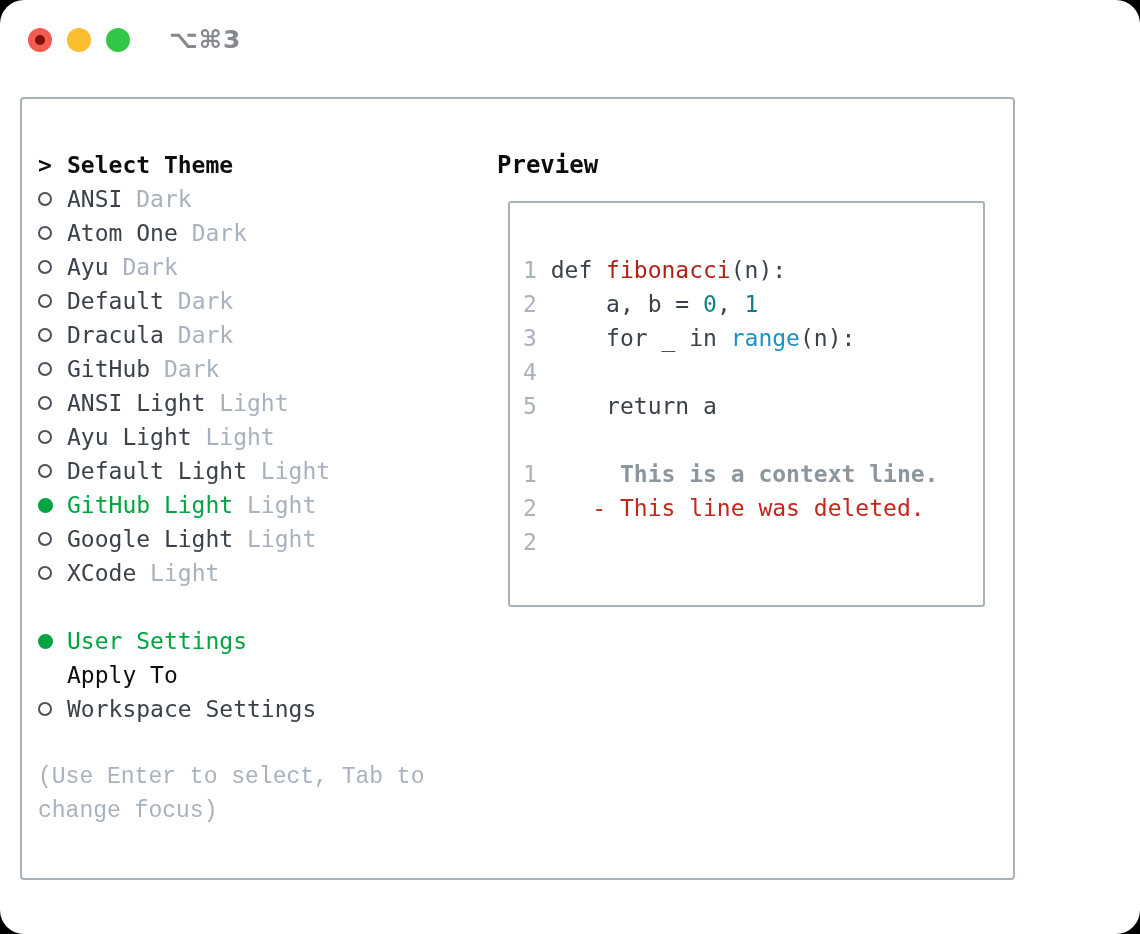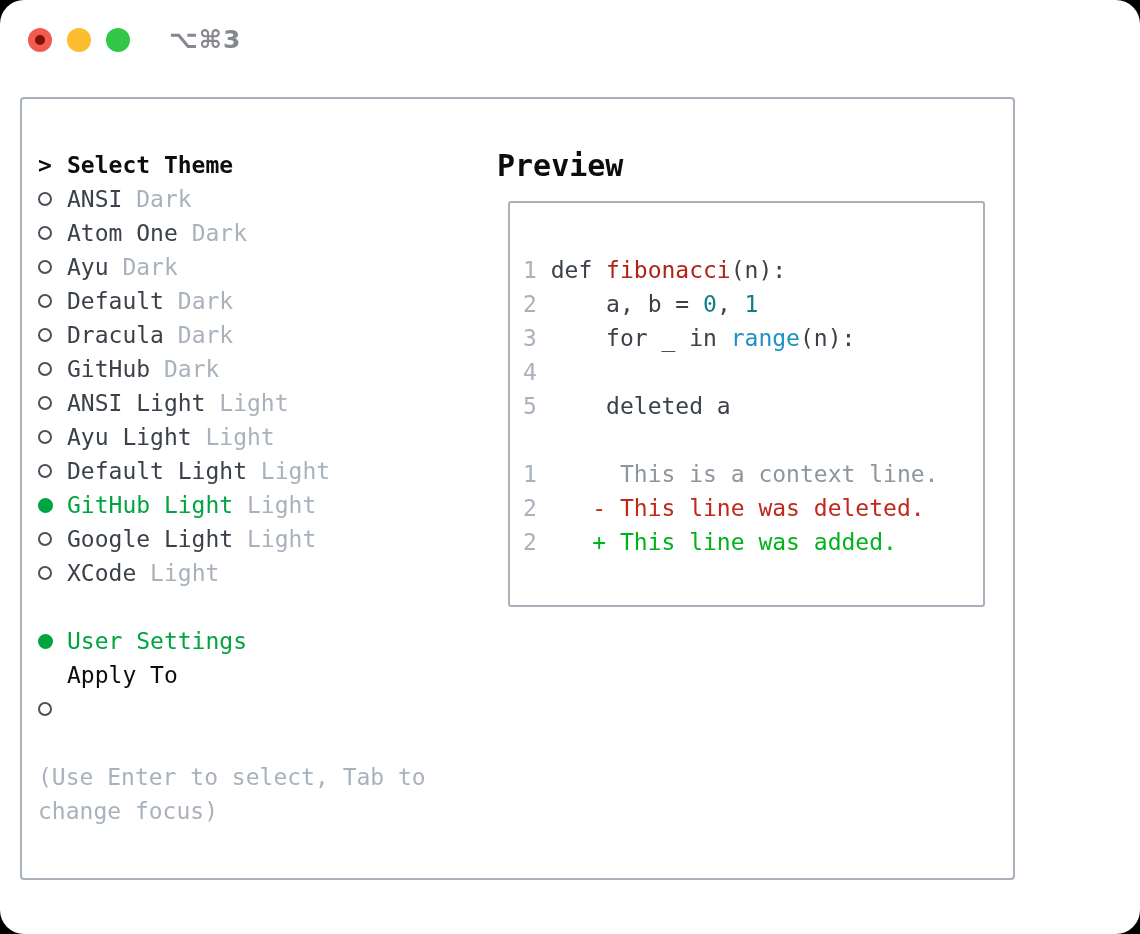--- a/index.html
+++ b/index.html
@@ -41,35 +41,35 @@
   .row{display:flex;align-items:center;height:34px;white-space:pre;}
   .marker{width:29px;flex:none;display:flex;align-items:center;}
   .arrow{font-weight:bold;color:var(--ink);}
   .radio{width:14px;height:14px;box-sizing:border-box;border:2px solid #4a515a;border-radius:50%;}
   .radio.on{width:15px;height:15px;border:none;background:var(--green);}
   .t-head{color:var(--ink);font-weight:bold;}
   .t-sub{color:var(--ink);}
   .t-name{color:var(--item);}
   .t-green{color:var(--green);}
   .t-dim{color:var(--muted);}
-  .help{color:var(--muted);}
+  .help{color:var(--muted);font-family:Liberation Mono, monospace;}
 
   
   .preview-head{position:absolute;left:475px;top:49px;height:34px;display:flex;align-items:center;
-                font-size:30px;font-weight:bold;color:var(--ink);}
+                font-size:24px;font-weight:bold;color:var(--ink);}
   .preview-box{position:absolute;left:486px;top:102px;width:477px;height:406px;box-sizing:border-box;
                border:2px solid var(--border);border-radius:3px;background:#fff;}
   .code{position:absolute;left:13px;top:50px;font-size:23px;}
   .code .line{height:34px;display:flex;align-items:center;white-space:pre;}
   .ln{color:var(--muted);}
   .c-plain{color:var(--c-plain);}
   .c-func{color:var(--c-func);}
   .c-builtin{color:var(--c-builtin);}
   .c-num{color:var(--c-num);}
-  .c-context{color:var(--c-context);}
+  .c-context{color:var(--c-context);font-weight:bold;}
   .c-deleted{color:var(--c-deleted);}
   .c-added{color:var(--c-added);}
 </style>
 </head>
 <body>
 
 <div class="window">
 
   <div class="titlebar">
     <span class="light red">
@@ -91,35 +91,35 @@
         <div class="row"><span class="marker"><span class="radio"></span></span><span class="t-name">GitHub</span><span class="t-dim"> Dark</span></div>
         <div class="row"><span class="marker"><span class="radio"></span></span><span class="t-name">ANSI Light</span><span class="t-dim"> Light</span></div>
         <div class="row"><span class="marker"><span class="radio"></span></span><span class="t-name">Ayu Light</span><span class="t-dim"> Light</span></div>
         <div class="row"><span class="marker"><span class="radio"></span></span><span class="t-name">Default Light</span><span class="t-dim"> Light</span></div>
         <div class="row"><span class="marker"><span class="radio on"></span></span><span class="t-green">GitHub Light</span><span class="t-dim"> Light</span></div>
         <div class="row"><span class="marker"><span class="radio"></span></span><span class="t-name">Google Light</span><span class="t-dim"> Light</span></div>
         <div class="row"><span class="marker"><span class="radio"></span></span><span class="t-name">XCode</span><span class="t-dim"> Light</span></div>
         <div class="row"></div>
         <div class="row"><span class="marker"><span class="radio on"></span></span><span class="t-green">User Settings</span></div>
         <div class="row"><span class="marker"></span><span class="t-sub">Apply To</span></div>
-        <div class="row"><span class="marker"><span class="radio"></span></span></div>
+        <div class="row"><span class="marker"><span class="radio"></span></span><span class="t-name">Workspace Settings</span></div>
         <div class="row"></div>
         <div class="row"><span class="help">(Use Enter to select, Tab to</span></div>
         <div class="row"><span class="help">change focus)</span></div>
       </div>
 
     <div class="preview-head">Preview</div>
     <div class="preview-box">
       <div class="code" id="code-col">
           <div class="line"><span class="ln">1 </span><span class="c-plain">def </span><span class="c-func">fibonacci</span><span class="c-plain">(n):</span></div>
           <div class="line"><span class="ln">2 </span><span class="c-plain">    a, b = </span><span class="c-num">0</span><span class="c-plain">, </span><span class="c-num">1</span></div>
           <div class="line"><span class="ln">3 </span><span class="c-plain">    for _ in </span><span class="c-builtin">range</span><span class="c-plain">(n):</span></div>
           <div class="line"><span class="ln">4 </span></div>
-          <div class="line"><span class="ln">5 </span><span class="c-plain">    deleted a</span></div>
+          <div class="line"><span class="ln">5 </span><span class="c-plain">    return a</span></div>
           <div class="line"><span class="ln"></span></div>
           <div class="line"><span class="ln">1 </span><span class="c-context">     This is a context line.</span></div>
           <div class="line"><span class="ln">2 </span><span class="c-deleted">   - This line was deleted.</span></div>
-          <div class="line"><span class="ln">2 </span><span class="c-added">   + This line was added.</span></div>
+          <div class="line"><span class="ln">2 </span></div>
         </div>
     </div>
   </div>
 
 </div>
 
 </body></html>

